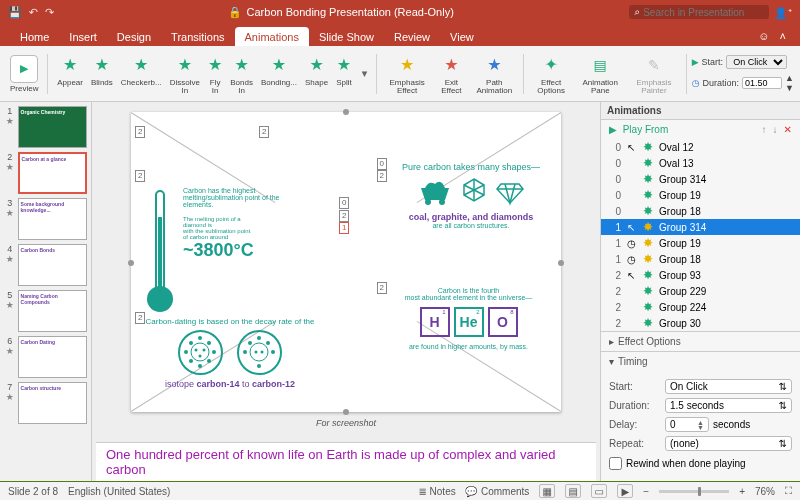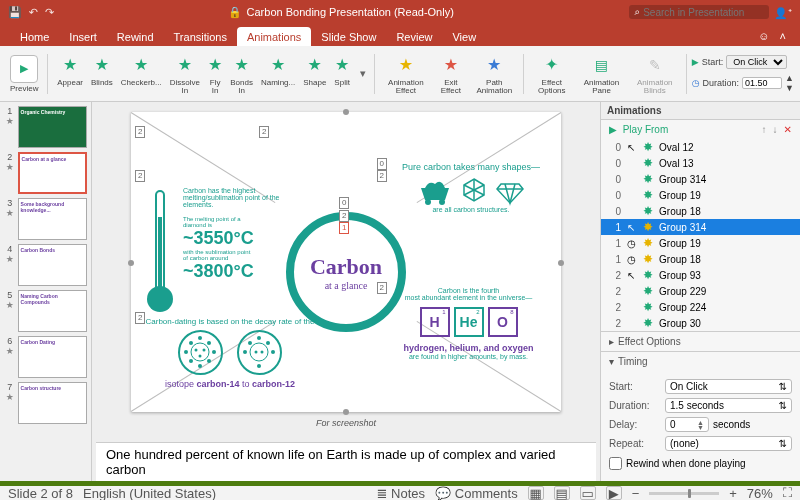--- a/index.html
+++ b/index.html
@@ -42,21 +42,21 @@
 .thumb-item .num-wrap { display:flex; flex-direction:column; align-items:center; width:12px; }
 .thumb-item .num { font-size:9px; color:#555; }
 .thumb-item .astar { font-size:9px; color:#888; }
 .thumb { width:72px; height:42px; background:#fff; border:1px solid #aaa; font-size:5px; overflow:hidden; }
 .thumb.selected { border:2px solid #d54; }
 .thumb-title { font-size:5px; padding:2px; font-weight:bold; }
 
 .canvas-area { flex:1; background:#eee; display:flex; flex-direction:column; align-items:center; padding:10px 4px 0; position:relative; }
 .slide { width:430px; height:300px; background:#fff; box-shadow:0 1px 3px rgba(0,0,0,.3); position:relative; }
 .caption { font-size:9px; color:#555; margin-top:6px;font-style:italic; }
-.notes { width:100%; background:#fff; border-top:1px solid #ccc; margin-top:auto; padding:4px 10px; font-size:13px; color:#000000; }
+.notes { width:100%; background:#fff; border-top:1px solid #ccc; margin-top:auto; padding:4px 10px; font-size:13px; color:#a21caf; }
 
 
 .slide .tag { position:absolute; border:1px solid #888; background:#fff; font-size:8px; padding:0 2px; color:#666; line-height:10px; min-width:10px; text-align:center; }
 .slide .center-ring { position:absolute; left:155px; top:100px; width:120px; height:120px; border:8px solid #1a9e8e; border-radius:50%; display:flex; flex-direction:column; align-items:center; justify-content:center; }
 .slide .center-ring .c1 { font-family:Georgia,serif; font-weight:bold; font-size:22px; color:#6b3fa0; }
 .slide .center-ring .c2 { font-family:Georgia,serif; font-size:10px; color:#6b3fa0; }
 .slide .thermo { position:absolute; left:12px; top:75px; width:180px; }
 .slide .thermo .text { position:absolute; left:40px; top:0; font-size:7px; color:#1a9e8e; }
 .slide .thermo .big { font-weight:bold; font-size:18px; color:#1a9e8e; }
 .slide .structs { position:absolute; right:10px; top:50px; width:160px; text-align:center; }
@@ -93,21 +93,21 @@
 .pane .row .eff { font-size:12px; }
 .pane .section { border-top:1px solid #ccc; padding:4px 8px; color:#555; display:flex; align-items:center; gap:4px; }
 .pane .timing-body { padding:4px 8px 8px; }
 .pane .timing-body .trow { display:flex; align-items:center; margin:4px 0; }
 .pane .timing-body .trow label { width:56px; color:#555; }
 .pane .timing-body .trow .field { flex:1; border:1px solid #bbb; border-radius:3px; background:#fff; padding:1px 4px; font-size:10px; display:flex; align-items:center; justify-content:space-between; }
 .pane .timing-body .spinbtns { font-size:7px; line-height:5px; color:#666; }
 .pane .timing-body .chk { display:flex; align-items:center; gap:4px; margin-top:6px; }
 
 
-.statusbar { height:19px; background:#f3f3f3; border-top:5px solid #4d7c0f; display:flex; align-items:center; font-size:13px; color:#555; padding:0 8px; gap:10px; }
+.statusbar { height:19px; background:#f3f3f3; border-top:1px solid #4d7c0f; display:flex; align-items:center; font-size:10px; color:#555; padding:0 8px; gap:10px; }
 .statusbar .sp { flex:1; }
 .statusbar .viewbtn { width:16px; height:14px; border:1px solid #bbb; border-radius:2px; display:flex; align-items:center; justify-content:center; }
 .statusbar .slider { width:70px; height:3px; background:#ccc; position:relative; }
 .statusbar .slider::after { content:""; position:absolute; left:55%; top:-3px; width:3px; height:9px; background:#888; border-radius:1px; }
 </style>
 </head>
 <body>
 
 <div class="titlebar">
   <div class="tb-icons">
@@ -122,21 +122,21 @@
   <div class="search">
     <span>⌕</span>
     <input placeholder="Search in Presentation" style="">
   </div>
   <span class="person">👤⁺</span>
 </div>
 
 <div class="menutabs">
   <div class="tab">Home</div>
   <div class="tab">Insert</div>
-  <div class="tab">Rewind</div>
+  <div class="tab">Design</div>
   <div class="tab">Transitions</div>
   <div class="tab active">Animations</div>
   <div class="tab">Slide Show</div>
   <div class="tab">Review</div>
   <div class="tab">View</div>
   <div class="spacer"></div>
   <div class="right-icons">
     <span>☺</span>
     <span>˄</span>
   </div>
@@ -170,57 +170,57 @@
       <div class="group">
         <div class="icon star" style="color:#2a7">★</div>
         <div class="label">Fly In</div>
       </div>
       <div class="group">
         <div class="icon star" style="color:#2a7">★</div>
         <div class="label">Bonds In</div>
       </div>
       <div class="group">
         <div class="icon star" style="color:#2a7">★</div>
-        <div class="label">Naming...</div>
+        <div class="label">Bonding...</div>
       </div>
       <div class="group">
         <div class="icon star" style="color:#2a7">★</div>
         <div class="label">Shape</div>
       </div>
       <div class="group">
         <div class="icon star" style="color:#2a7">★</div>
         <div class="label">Split</div>
       </div>
     </div>
   <span style="color:#666;padding:0 4px">▾</span>
   <div class="sep"></div>
   <div class="group">
     <div class="icon star" style="color:#e7b400">★</div>
-    <div class="label">Animation Effect</div>
+    <div class="label">Emphasis Effect</div>
   </div>
   <div class="group">
     <div class="icon star" style="color:#d54">★</div>
     <div class="label">Exit Effect</div>
   </div>
   <div class="group">
     <div class="icon star" style="color:#3a7bd5">★</div>
     <div class="label">Path Animation</div>
   </div>
   <div class="sep"></div>
   <div class="group">
     <div class="icon star" style="color:#2a7">✦</div>
     <div class="label">Effect Options</div>
   </div>
   <div class="group">
     <div class="icon" style="color:#2a7;font-size:14px">▤</div>
     <div class="label">Animation Pane</div>
   </div>
   <div class="group" style="opacity:.5">
     <div class="icon" style="color:#888;font-size:14px">✎</div>
-    <div class="label">Animation Blinds</div>
+    <div class="label">Emphasis Painter</div>
   </div>
   <div class="sep"></div>
   <div class="right-controls">
     <div class="row">
       <span style="color:#2a7">▶</span>
       <span>Start:</span>
       <select><option>On Click</option></select>
     </div>
     <div class="row">
       <span style="color:#3a7bd5">◷</span>
@@ -304,35 +304,30 @@
       <div class="diag-line" style="left:0;top:0;width:170px;height:1px;transform-origin:left;transform:rotate(32deg)"></div>
       <div class="diag-line" style="right:0;top:0;width:170px;height:1px;transform-origin:right;transform:rotate(-32deg)"></div>
       <div class="diag-line" style="left:0;bottom:0;width:170px;height:1px;transform-origin:left;transform:rotate(-32deg)"></div>
       <div class="diag-line" style="right:0;bottom:0;width:170px;height:1px;transform-origin:right;transform:rotate(32deg)"></div>
 
       <div style="position:absolute;left:-3px;top:148px;width:6px;height:6px;background:#999;border-radius:50%"></div>
       <div style="position:absolute;right:-3px;top:148px;width:6px;height:6px;background:#999;border-radius:50%"></div>
       <div style="position:absolute;left:212px;top:-3px;width:6px;height:6px;background:#999;border-radius:50%"></div>
       <div style="position:absolute;left:212px;bottom:-3px;width:6px;height:6px;background:#999;border-radius:50%"></div>
 
-      <div class="center-ring">
-        <div class="c1">Carbon</div>
-        <div class="c2">at a glance</div>
-      </div>
 
       <div class="thermo">
         <svg width="34" height="130" style="position:absolute;left:0;top:0">
           <rect x="13" y="4" width="8" height="100" rx="4" fill="#fff" stroke="#1a9e8e" stroke-width="2"></rect>
           <rect x="15" y="30" width="4" height="74" fill="#1a9e8e"></rect>
           <circle cx="17" cy="112" r="13" fill="#1a9e8e"></circle>
         </svg>
         <div class="text">
           <div style="width:120px">Carbon has the highest melting/sublimation point of the elements.</div>
           <div style="margin-top:8px;font-size:6px;width:70px">The melting point of a diamond is</div>
-          <div class="big">~3550°C</div>
           <div style="font-size:6px;width:70px">with the sublimation point of carbon around</div>
           <div class="big">~3800°C</div>
         </div>
       </div>
 
       <div class="structs">
         <div class="cap1">Pure carbon takes many shapes—</div>
         <div class="icons">
           <svg width="36" height="30">
               <path d="M4 12 L32 12 L28 24 L8 24 Z" fill="#1a9e8e"></path>
@@ -349,20 +344,21 @@
               </g>
             </svg>
           <svg width="30" height="30">
               <g fill="none" stroke="#1a9e8e" stroke-width="1.5">
                 <polygon points="6,8 24,8 28,13 15,27 2,13"></polygon>
                 <polyline points="2,13 28,13"></polyline>
                 <polyline points="10,8 15,27 20,8"></polyline>
               </g>
             </svg>
         </div>
+        <div class="cap2">coal, graphite, and diamonds</div>
         <div class="cap3">are all carbon structures.</div>
       </div>
 
       <div class="isotopes">
         <div class="cap1">Carbon-dating is based on the decay rate of the</div>
         <div class="atoms">
           <div class="atom">
             <svg width="45" height="45" style="position:absolute;left:-2px;top:-2px">
                 <circle cx="22" cy="22" r="9" fill="none" stroke="#1a9e8e"></circle>
                 <g fill="#1a9e8e">
@@ -409,21 +405,20 @@
             </div>
             <div class="ebox" style="border-color: rgb(26, 158, 142); color: rgb(26, 158, 142); position: relative;">
               <div class="sym">He</div>
               <div style="position:absolute;top:0;right:2px;font-size:6px">2</div>
             </div>
             <div class="ebox" style="border-color: rgb(107, 63, 160); color: rgb(107, 63, 160); position: relative;">
               <div class="sym">O</div>
               <div style="position:absolute;top:0;right:2px;font-size:6px">8</div>
             </div>
           </div>
-        <div class="cap2">hydrogen, helium, and oxygen</div>
         <div class="cap3">are found in higher amounts, by mass.</div>
       </div>
 
       <div class="tag" style="left:4px;top:14px">2</div>
       <div class="tag" style="left:4px;top:58px">2</div>
       <div class="tag" style="left:128px;top:14px">2</div>
       <div class="tag" style="left:208px;top:85px">0</div>
       <div class="tag" style="left:208px;top:98px">2</div>
       <div class="tag" style="left:208px;top:110px;border-color:#d54;color:#d54">1</div>
       <div class="tag" style="right:174px;top:46px">0</div>

